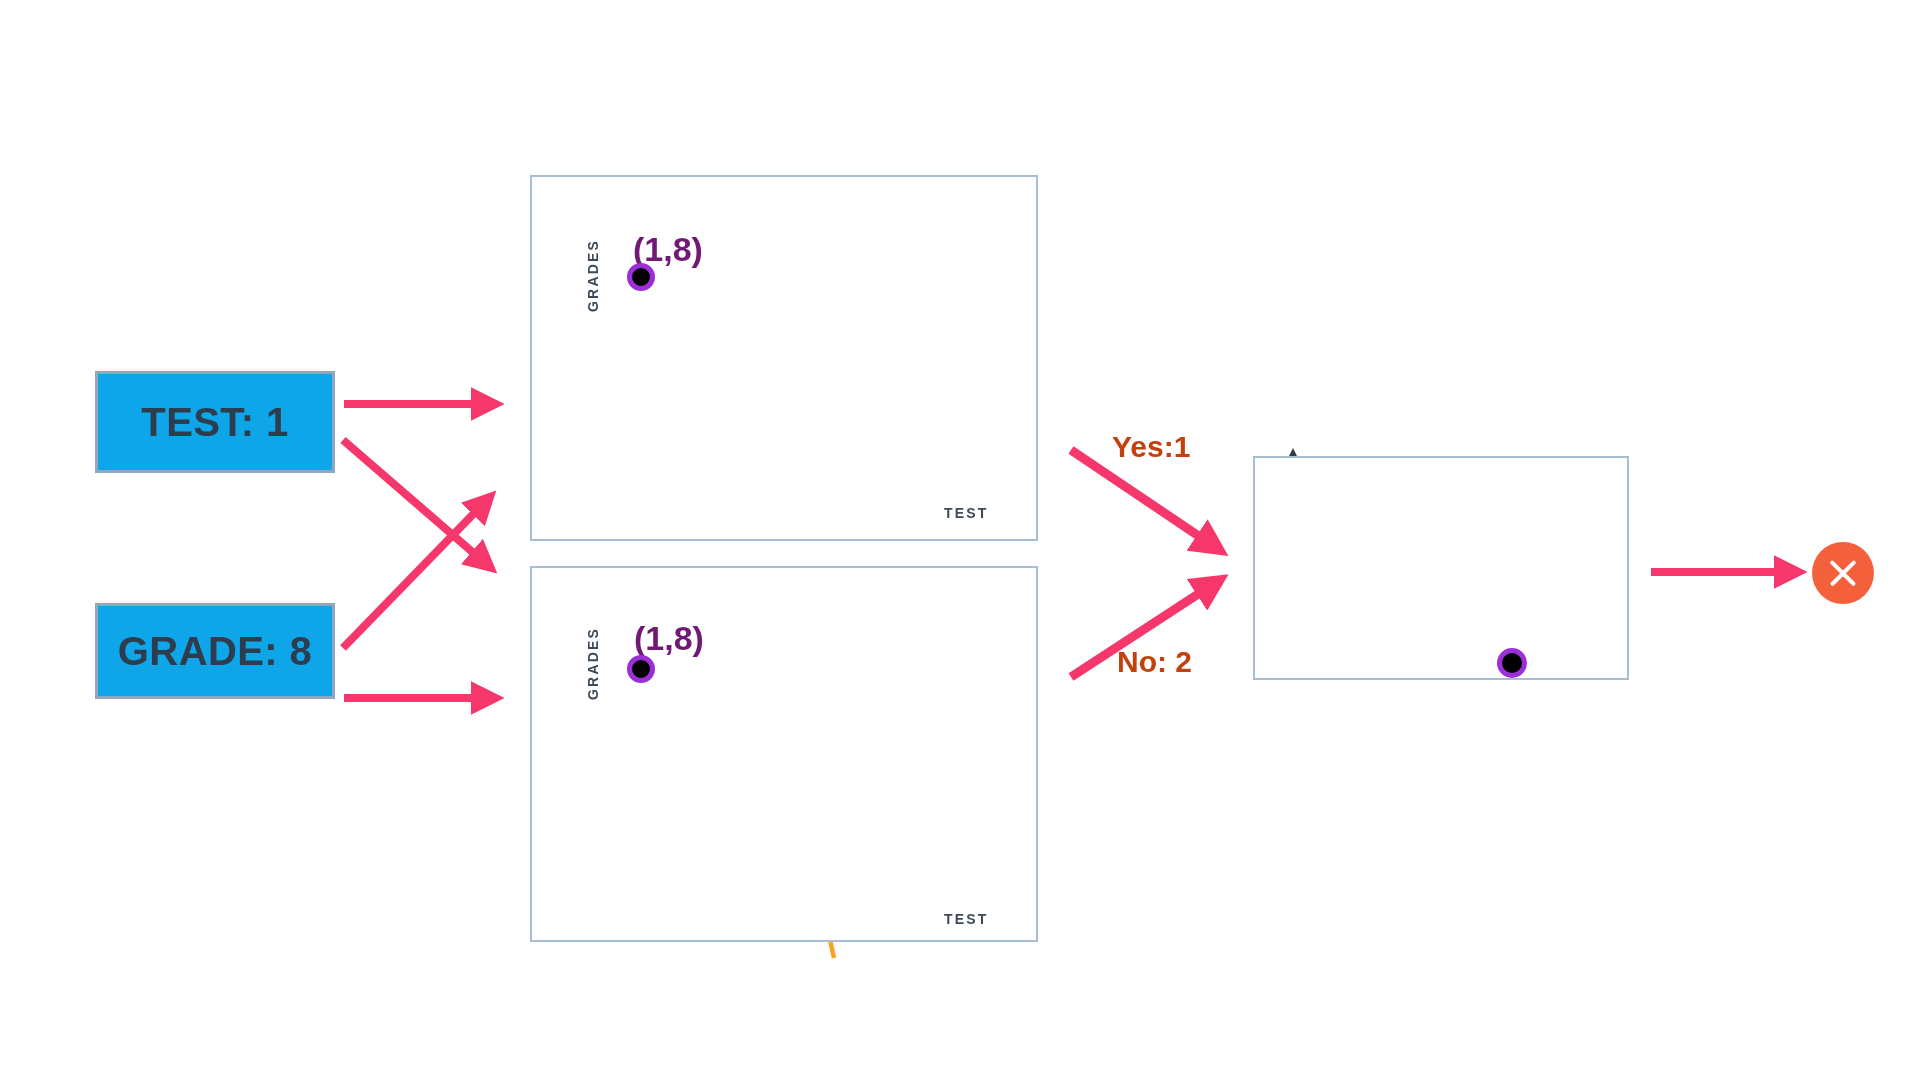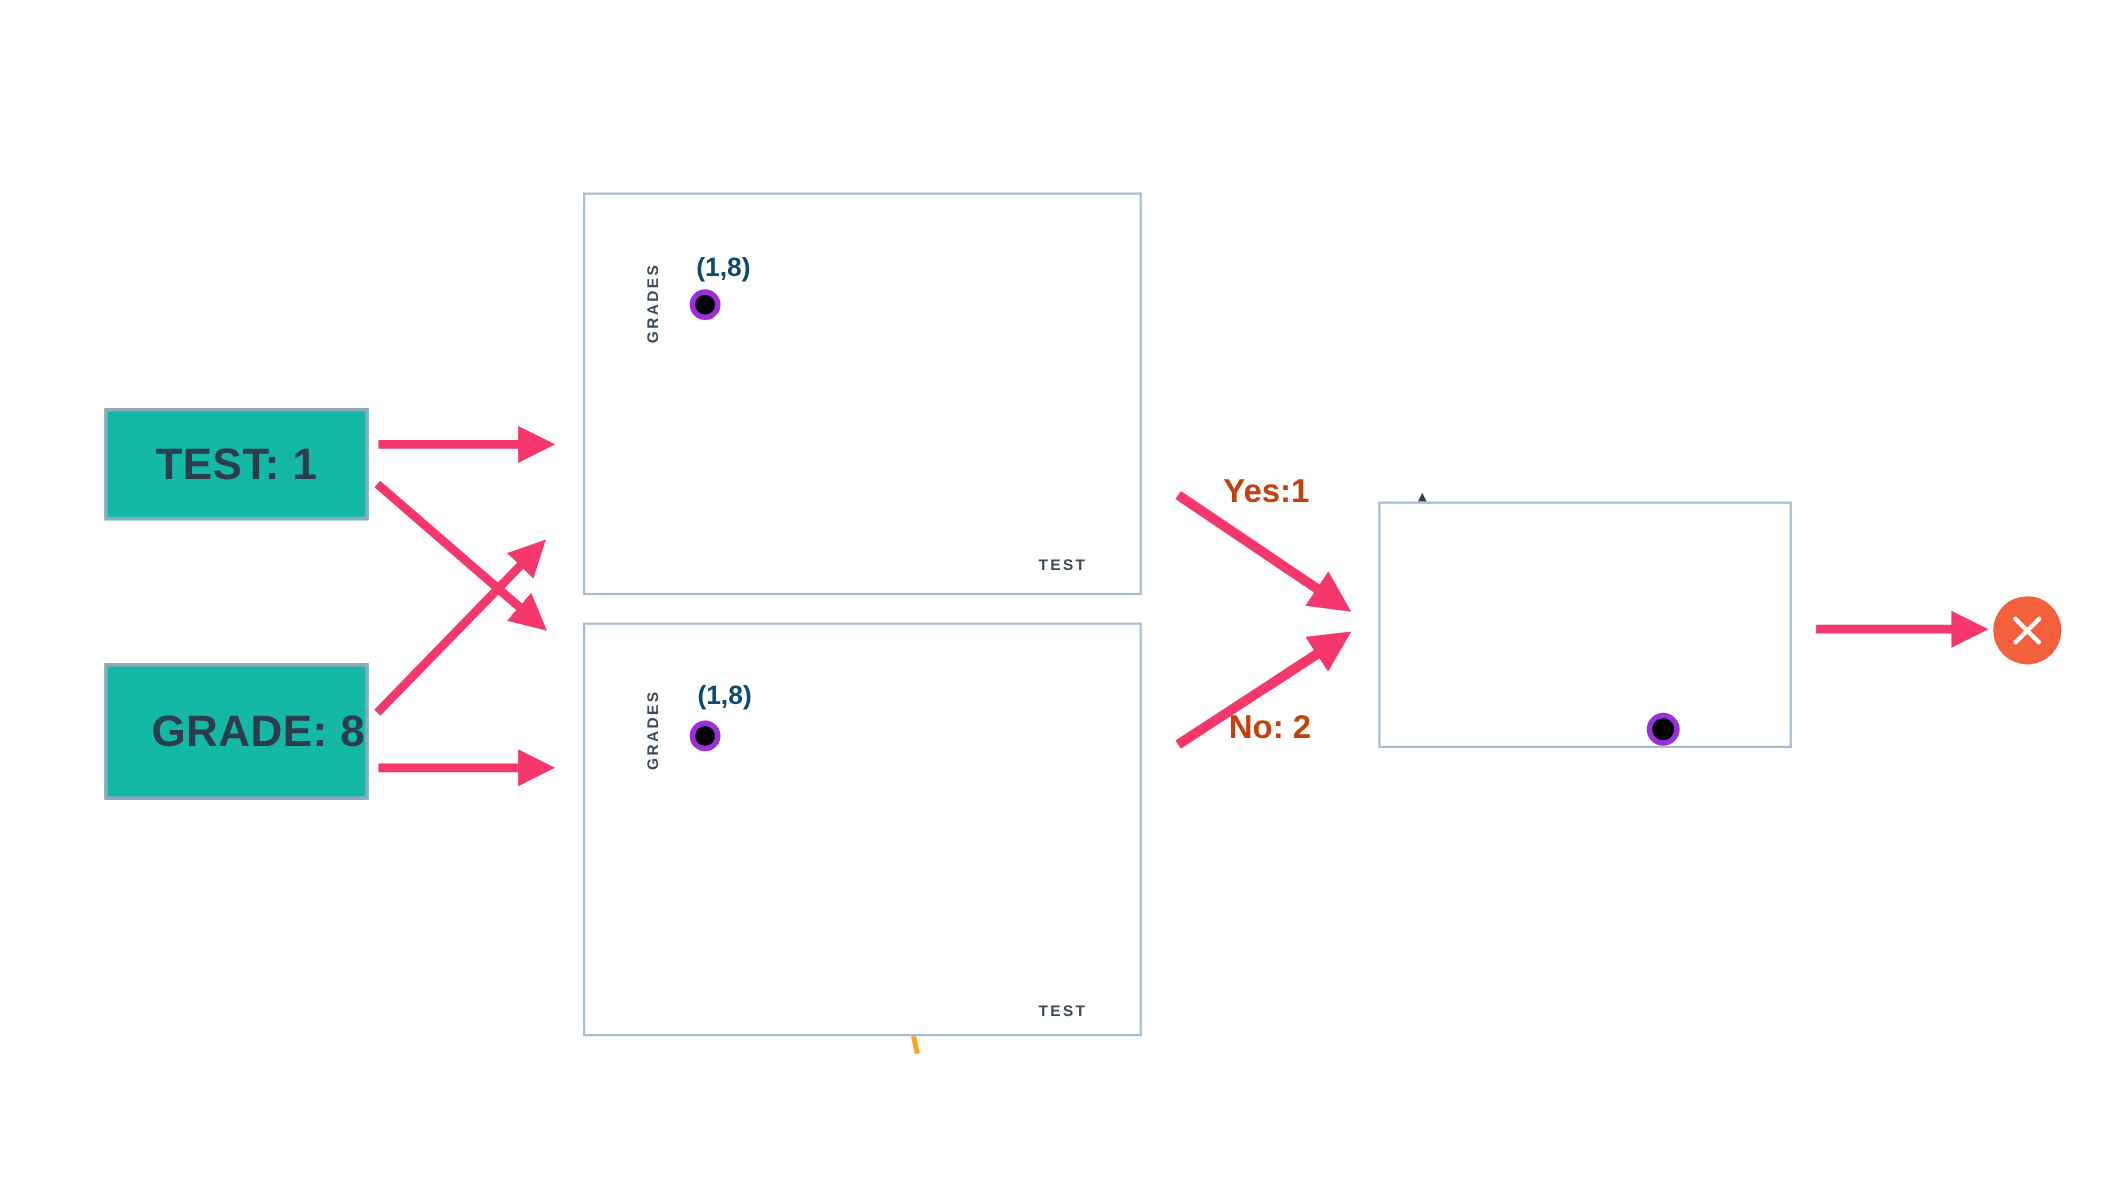--- a/index.html
+++ b/index.html
@@ -27,31 +27,31 @@
     left: 0; top: 0;
     width: 1920px;
     height: 1080px;
   }
 
   
   .input-box {
     position: absolute;
     box-sizing: border-box;
     border: 3px solid #90a7bd;
-    background: #14b8a6;
+    background: #0ea5e9;
     display: flex;
     align-items: center;
     justify-content: center;
     color: #2e3d4d;
     font-size: 40px;
     font-weight: 600;
     letter-spacing: 0.4px;
   }
   #box-test  { left: 95px;  top: 371px; width: 240px; height: 102px; }
-  #box-grade { left: 95px;  top: 603px; width: 240px; height: 124px; justify-content: flex-end; }
+  #box-grade { left: 95px;  top: 603px; width: 240px; height: 96px; }
 
   
   .panel {
     position: absolute;
     box-sizing: border-box;
     border: 2px solid #a8bdd2;
     background: #ffffff;
   }
   #panel-top    { left: 530px;  top: 175px; width: 508px; height: 366px; }
   #panel-bottom { left: 530px;  top: 566px; width: 508px; height: 376px; }
@@ -79,22 +79,22 @@
     font-weight: 400;
     letter-spacing: 1px;
     white-space: nowrap;
     pointer-events: none;
   }
   .region-text.small { font-size: 40px; }
 
   
   .point-label {
     position: absolute;
-    color: #0c4a6e;
-    font-size: 24px;
+    color: #701a75;
+    font-size: 34px;
     font-weight: 600;
     white-space: nowrap;
   }
   .point-label.onchart {
     color: #ffffff;
     font-size: 26px;
   }
 
   
   .data-point {

